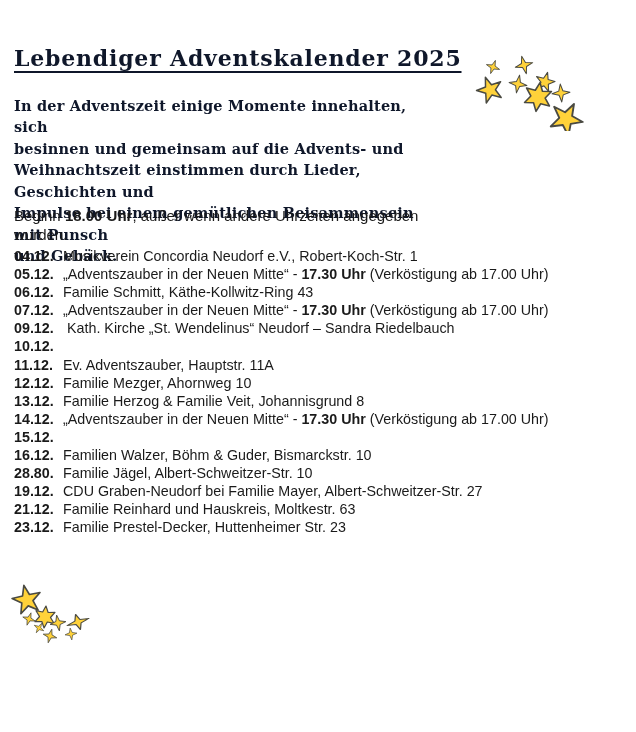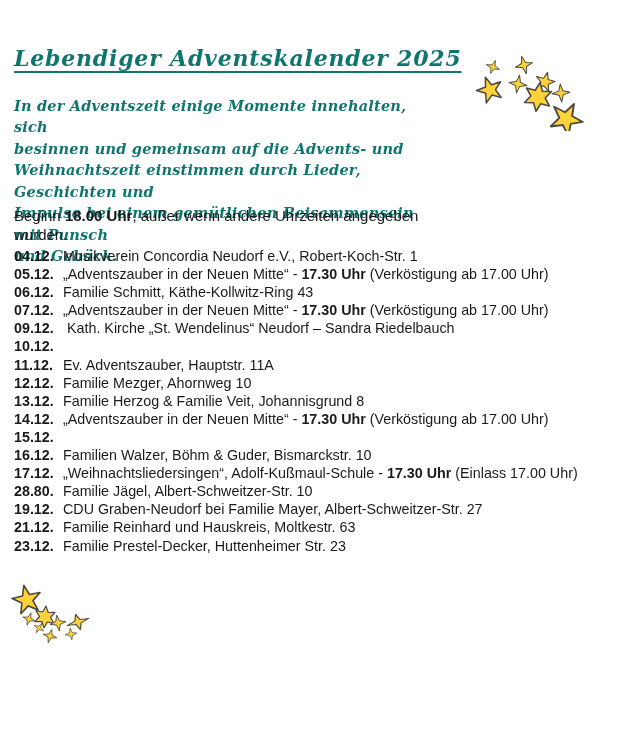--- a/index.html
+++ b/index.html
@@ -8,23 +8,22 @@
     width: 636px;
     height: 732px;
     background: #ffffff;
     overflow: hidden;
     font-family: "Liberation Sans", sans-serif;
     color: #1a1a1a;
   }
   
   .hand {
     font-family: "DejaVu Serif", serif;
-    font-style: italic;
     font-weight: bold;
-    color: #0f766e;
+    color: #0f172a;
   }
   .doc-title {
     position: absolute;
     left: 14px;
     top: 30px;
     font-size: 22px;
     letter-spacing: 0.8px;
     text-decoration: underline;
     text-decoration-thickness: 1.5px;
     text-underline-offset: 5px;
@@ -154,24 +153,20 @@
       <span class="event-desc"><span>„Adventszauber in der Neuen Mitte“ - </span><span class="bold-time">17.30 Uhr</span><span> (Verköstigung ab 17.00 Uhr)</span></span>
     </div>
       <div class="event-row">
       <span class="event-date">15.12.</span>
     </div>
       <div class="event-row">
       <span class="event-date">16.12.</span>
       <span class="event-desc"><span>Familien Walzer, Böhm &amp; Guder, Bismarckstr. 10</span><span class="bold-time"></span><span></span></span>
     </div>
       <div class="event-row">
-      <span class="event-date">17.12.</span>
-      <span class="event-desc"><span>„Weihnachtsliedersingen“, Adolf-Kußmaul-Schule - </span><span class="bold-time">17.30 Uhr</span><span> (Einlass 17.00 Uhr)</span></span>
-    </div>
-      <div class="event-row">
       <span class="event-date">28.80.</span>
       <span class="event-desc"><span>Familie Jägel, Albert-Schweitzer-Str. 10</span><span class="bold-time"></span><span></span></span>
     </div>
       <div class="event-row">
       <span class="event-date">19.12.</span>
       <span class="event-desc"><span>CDU Graben-Neudorf bei Familie Mayer, Albert-Schweitzer-Str. 27</span><span class="bold-time"></span><span></span></span>
     </div>
       <div class="event-row">
       <span class="event-date">21.12.</span>
       <span class="event-desc"><span>Familie Reinhard und Hauskreis, Moltkestr. 63</span><span class="bold-time"></span><span></span></span>

